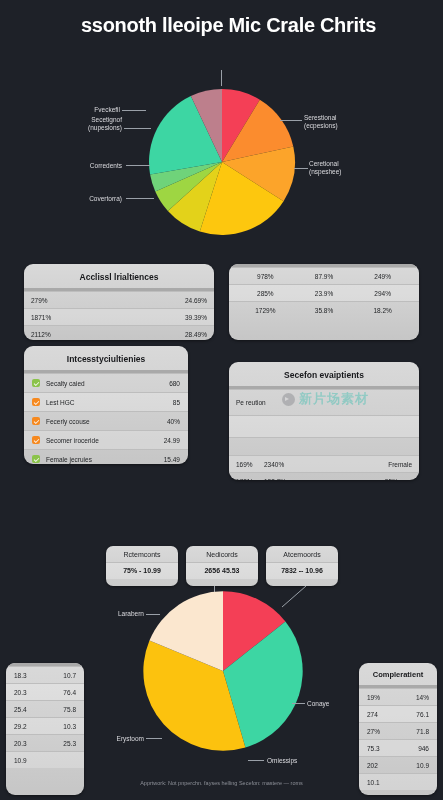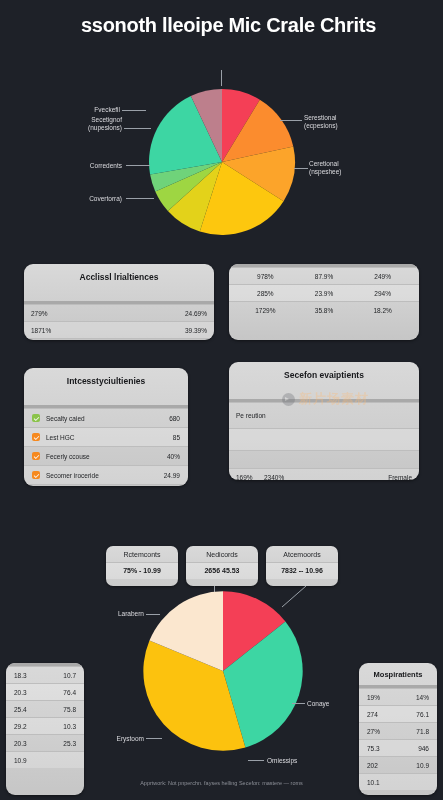--- a/index.html
+++ b/index.html
@@ -39,21 +39,21 @@
   
   .card {
     position:absolute;
     background:linear-gradient(180deg,#d9d9d9 0%,#cfcfcf 55%,#c6c6c6 100%);
     border-radius:9px;
     overflow:hidden;
     box-shadow:0 1px 3px rgba(0,0,0,.45);
   }
   .card-title {
     text-align:center; font-size:8.5px; font-weight:bold;
-    color:#17181b; padding:8px 4px 19px;
+    color:#17181b; padding:8px 4px 6px;
   }
   .card-sep { height:3px; background:#a9a9a9; }
   .row {
     display:flex; align-items:center;
     font-size:6.5px; color:#1d1f22;
     border-top:1px solid #bdbdbd;
     padding:0 7px; height:17px;
   }
   .row:first-of-type { border-top:none; }
   .row.alt { background:rgba(255,255,255,.22); }
@@ -104,21 +104,21 @@
   .wm-logo {
     width:13px; height:13px; border-radius:50%;
     background:#6e7076; position:relative;
   }
   .wm-logo::after{
     content:""; position:absolute; left:3.2px; top:4.6px;
     border-left:4.5px solid #d8d8da;
     border-top:2.6px solid transparent;
     border-bottom:2.6px solid transparent;
   }
-  .wm-text { font-size:13px; font-weight:bold; color:#fdba74; letter-spacing:1px; }
+  .wm-text { font-size:13px; font-weight:bold; color:#14b8a6; letter-spacing:1px; }
 
   .footer {
     position:absolute; top:780px; left:0; width:443px;
     text-align:center; font-size:5.5px; color:#8d9098;
   }
 </style>
 </head>
 <body>
 
 <div class="page">
@@ -199,21 +199,21 @@
       <div class="c center">23.9%</div>
       <div class="c center">294%</div>
     </div>
     <div class="row">
       <div class="c center">1729%</div>
       <div class="c center">35.8%</div>
       <div class="c center">18.2%</div>
     </div>
   </div>
 
-  <div class="card" style="left:24px; top:368px; width:164px; height:118px;">
+  <div class="card" style="left:24px; top:346px; width:164px; height:118px;">
     <div class="card-title">Intcesstyciultienies</div>
     <div class="card-sep"></div>
 
     <div class="lrow">
       <span class="sw" style="background:#8bc34a;"></span>
       <span class="lname">Secalty caied</span>
       <span class="lval">680</span>
     </div>
     <div class="lrow alt">
       <span class="sw" style="background:#f6891f;"></span>
@@ -330,21 +330,21 @@
       <div class="c">20.3</div>
       <div class="c right">25.3</div>
     </div>
     <div class="row alt" style="padding:0 8px;">
       <div class="c">10.9</div>
       <div class="c right"></div>
     </div>
   </div>
 
   <div class="card" style="left:359px; top:663px; width:78px; height:132px;">
-    <div class="card-title" style="font-size:7.5px; padding:7px 2px 6px;">Mospiratients</div>
+    <div class="card-title" style="font-size:7.5px; padding:7px 2px 6px;">Compleratient</div>
     <div class="card-sep"></div>
     <div class="row" style="padding:0 8px;">
       <div class="c">19%</div>
       <div class="c right">14%</div>
     </div>
     <div class="row alt" style="padding:0 8px;">
       <div class="c">274</div>
       <div class="c right">76.1</div>
     </div>
     <div class="row" style="padding:0 8px;">

